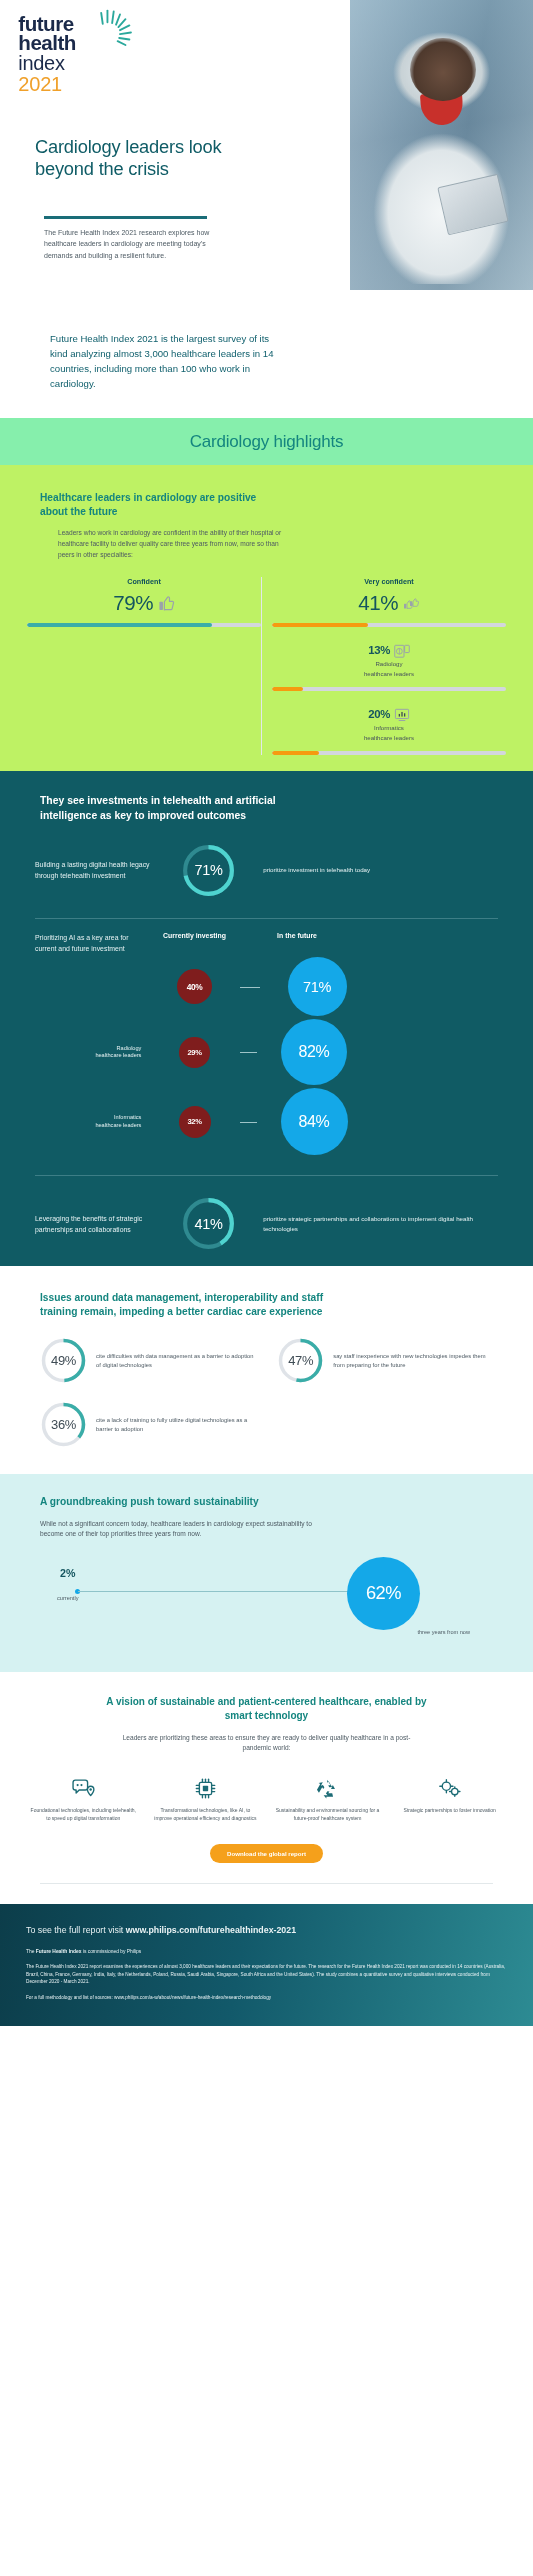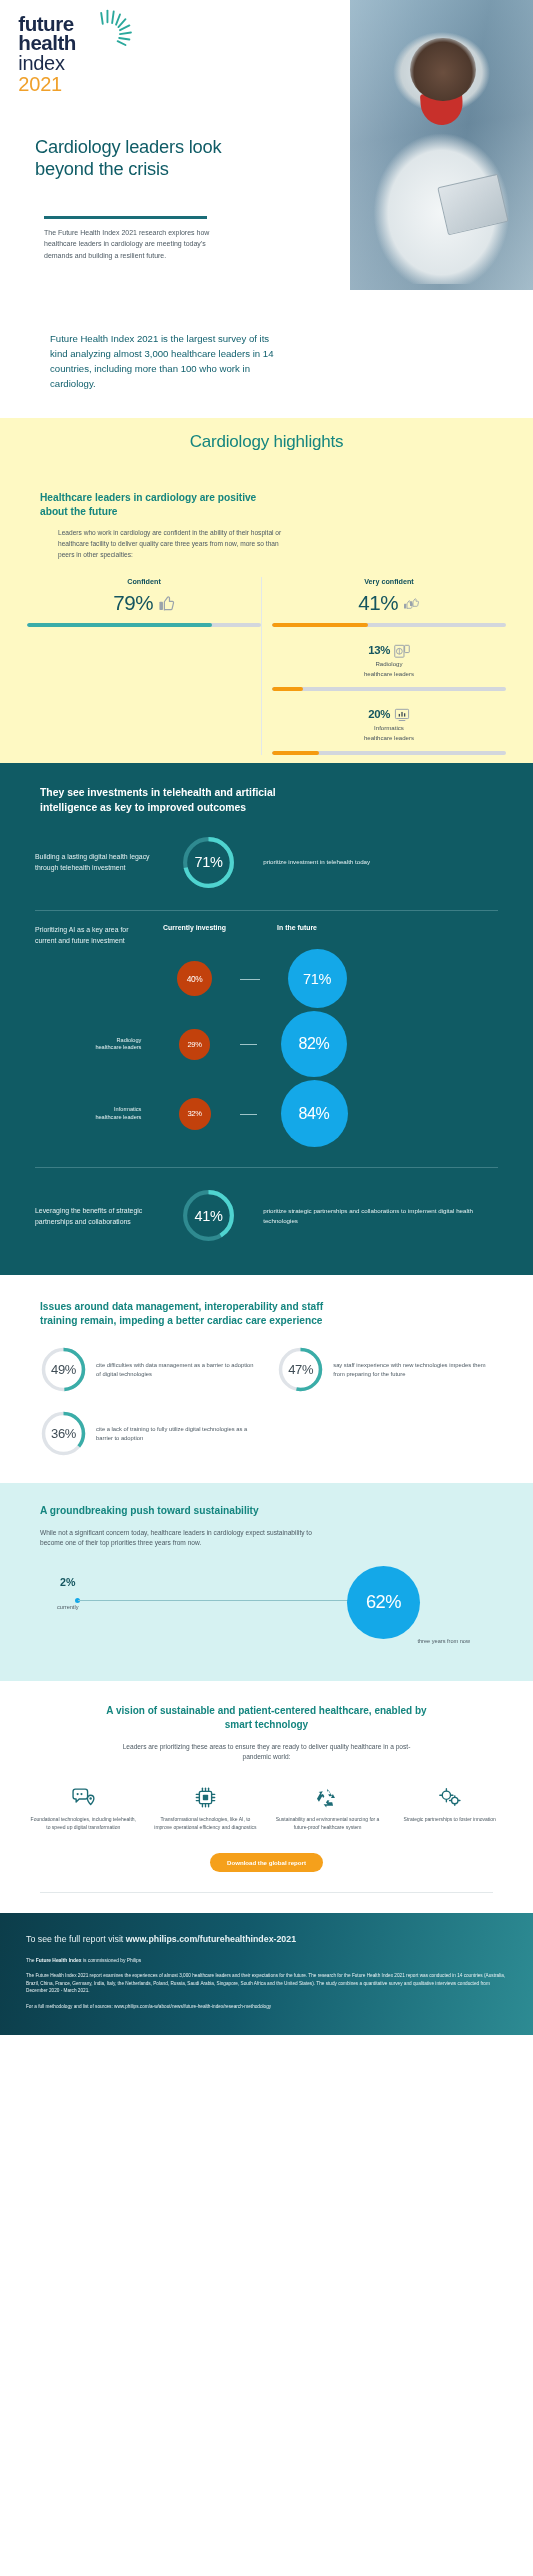--- a/index.html
+++ b/index.html
@@ -61,26 +61,26 @@
 
   
   .survey { padding:27.4px 0 26px; background:#fff; }
   .survey p {
     width:236px; margin-left:50px;
     font-size:9.6px; line-height:1.56; color:#12616e; font-weight:400;
   }
 
   
   .highlights-bar {
-    background:#fef9c3; height:47px; display:flex; align-items:center; justify-content:center;
+    background:#86efac; height:47px; display:flex; align-items:center; justify-content:center;
   }
   .highlights-bar span { font-size:17px; color:#14857f; font-weight:400; letter-spacing:-0.2px; }
 
   
-  .sec { padding:26px 0 8px; background:#fef9c3; }
+  .sec { padding:26px 0 16px; background:#bef264; }
   .sec-h {
     width:229px; margin-left:40px;
     font-size:10.2px; line-height:1.38; color:#14857f; font-weight:700;
   }
   .sec-body {
     width:229px; margin:9.1px 0 0 58px;
     font-size:6.6px; line-height:1.62; color:#4d5a63;
   }
 
   .conf-wrap { display:flex; margin:17px 0 0 0; padding:0 27.4px 0 27.4px; }
@@ -101,21 +101,21 @@
   .fill.orange { background:#f59b10; }
 
   .subgroup { margin-top:17px; }
   .subgroup .cap {
     text-align:center; font-size:6.1px; line-height:1.42; color:#46535c; margin-top:1.5px;
   }
   .sub-row { display:flex; align-items:flex-start; justify-content:center; gap:3.8px; }
   .sub-num { text-align:right; }
 
   
-  .dark { background:#105b64; padding:23px 0 32px; color:#fff; }
+  .dark { background:#105b64; padding:23px 0 15px; color:#fff; }
   .dark-h {
     width:290px; margin-left:40px; font-size:10.4px; line-height:1.38; font-weight:700; color:#fff;
   }
   .dk-row { display:flex; align-items:center; padding:0 35px; margin-top:20px; }
   .dk-lead { width:131px; font-size:6.9px; line-height:1.6; color:#e6f2f3; }
   .dk-donut { width:85px; display:flex; justify-content:center; }
   .dk-note { flex:1; font-size:6.2px; line-height:1.62; color:#e6f2f3; padding-left:12.2px; }
   .dk-sep { height:0.8px; background:#3d7e86; margin:20px 35px 0; }
 
   .donut { position:relative; }
@@ -132,21 +132,21 @@
 
   .bubble-row { display:flex; align-items:center; margin-top:3px; }
   .bub-lead { width:114px; font-size:5.6px; line-height:1.4; color:#e6f2f3; text-align:right; padding-right:7.6px; }
   .bub-cur { width:91px; display:flex; justify-content:center; align-items:center; }
   .bub-line { flex:none; height:0.8px; background:#9fc4c8; }
   .bub-fut { width:114px; display:flex; justify-content:center; align-items:center; }
   .bubble {
     border-radius:50%; display:flex; align-items:center; justify-content:center;
     color:#fff; font-weight:400; letter-spacing:-0.4px;
   }
-  .bubble.cur { background:#c2410c; }
+  .bubble.cur { background:#7f1d1d;font-weight:bold; }
   .bubble.fut { background:#14a8e8; }
 
   
   .issues { background:#fff; padding:24.4px 0 26px; }
   .issues-h {
     width:320px; margin-left:40px; font-size:10.2px; line-height:1.38; color:#14857f; font-weight:700;
   }
   .issue-grid {
     display:grid; grid-template-columns:1fr 1fr; gap:17px 21.3px;
     padding:0 40px; margin-top:18.3px;

